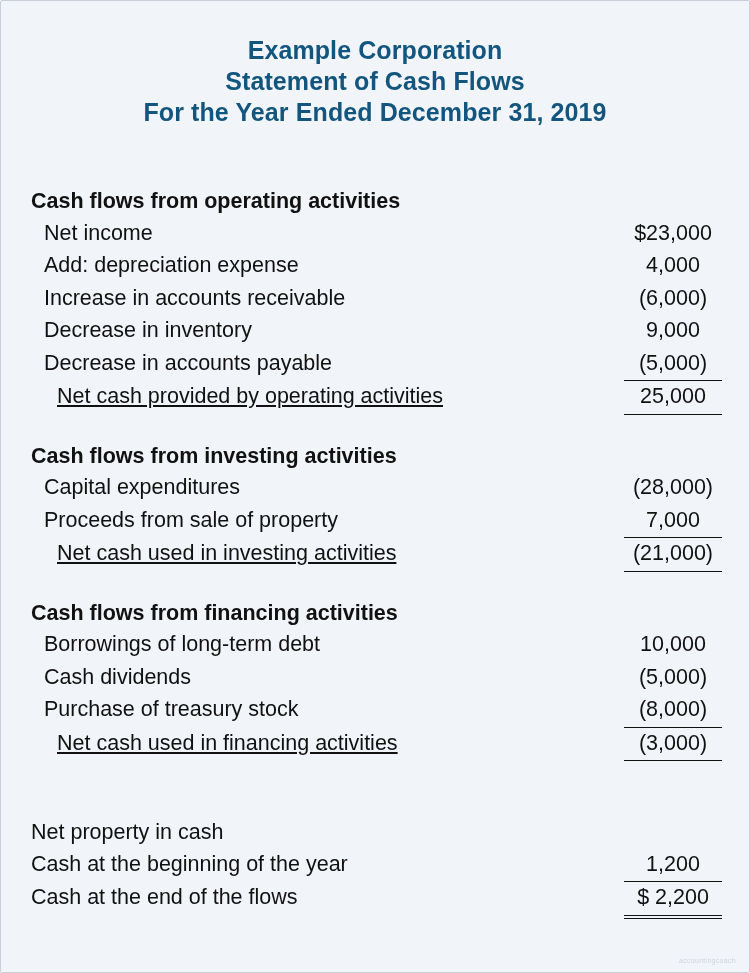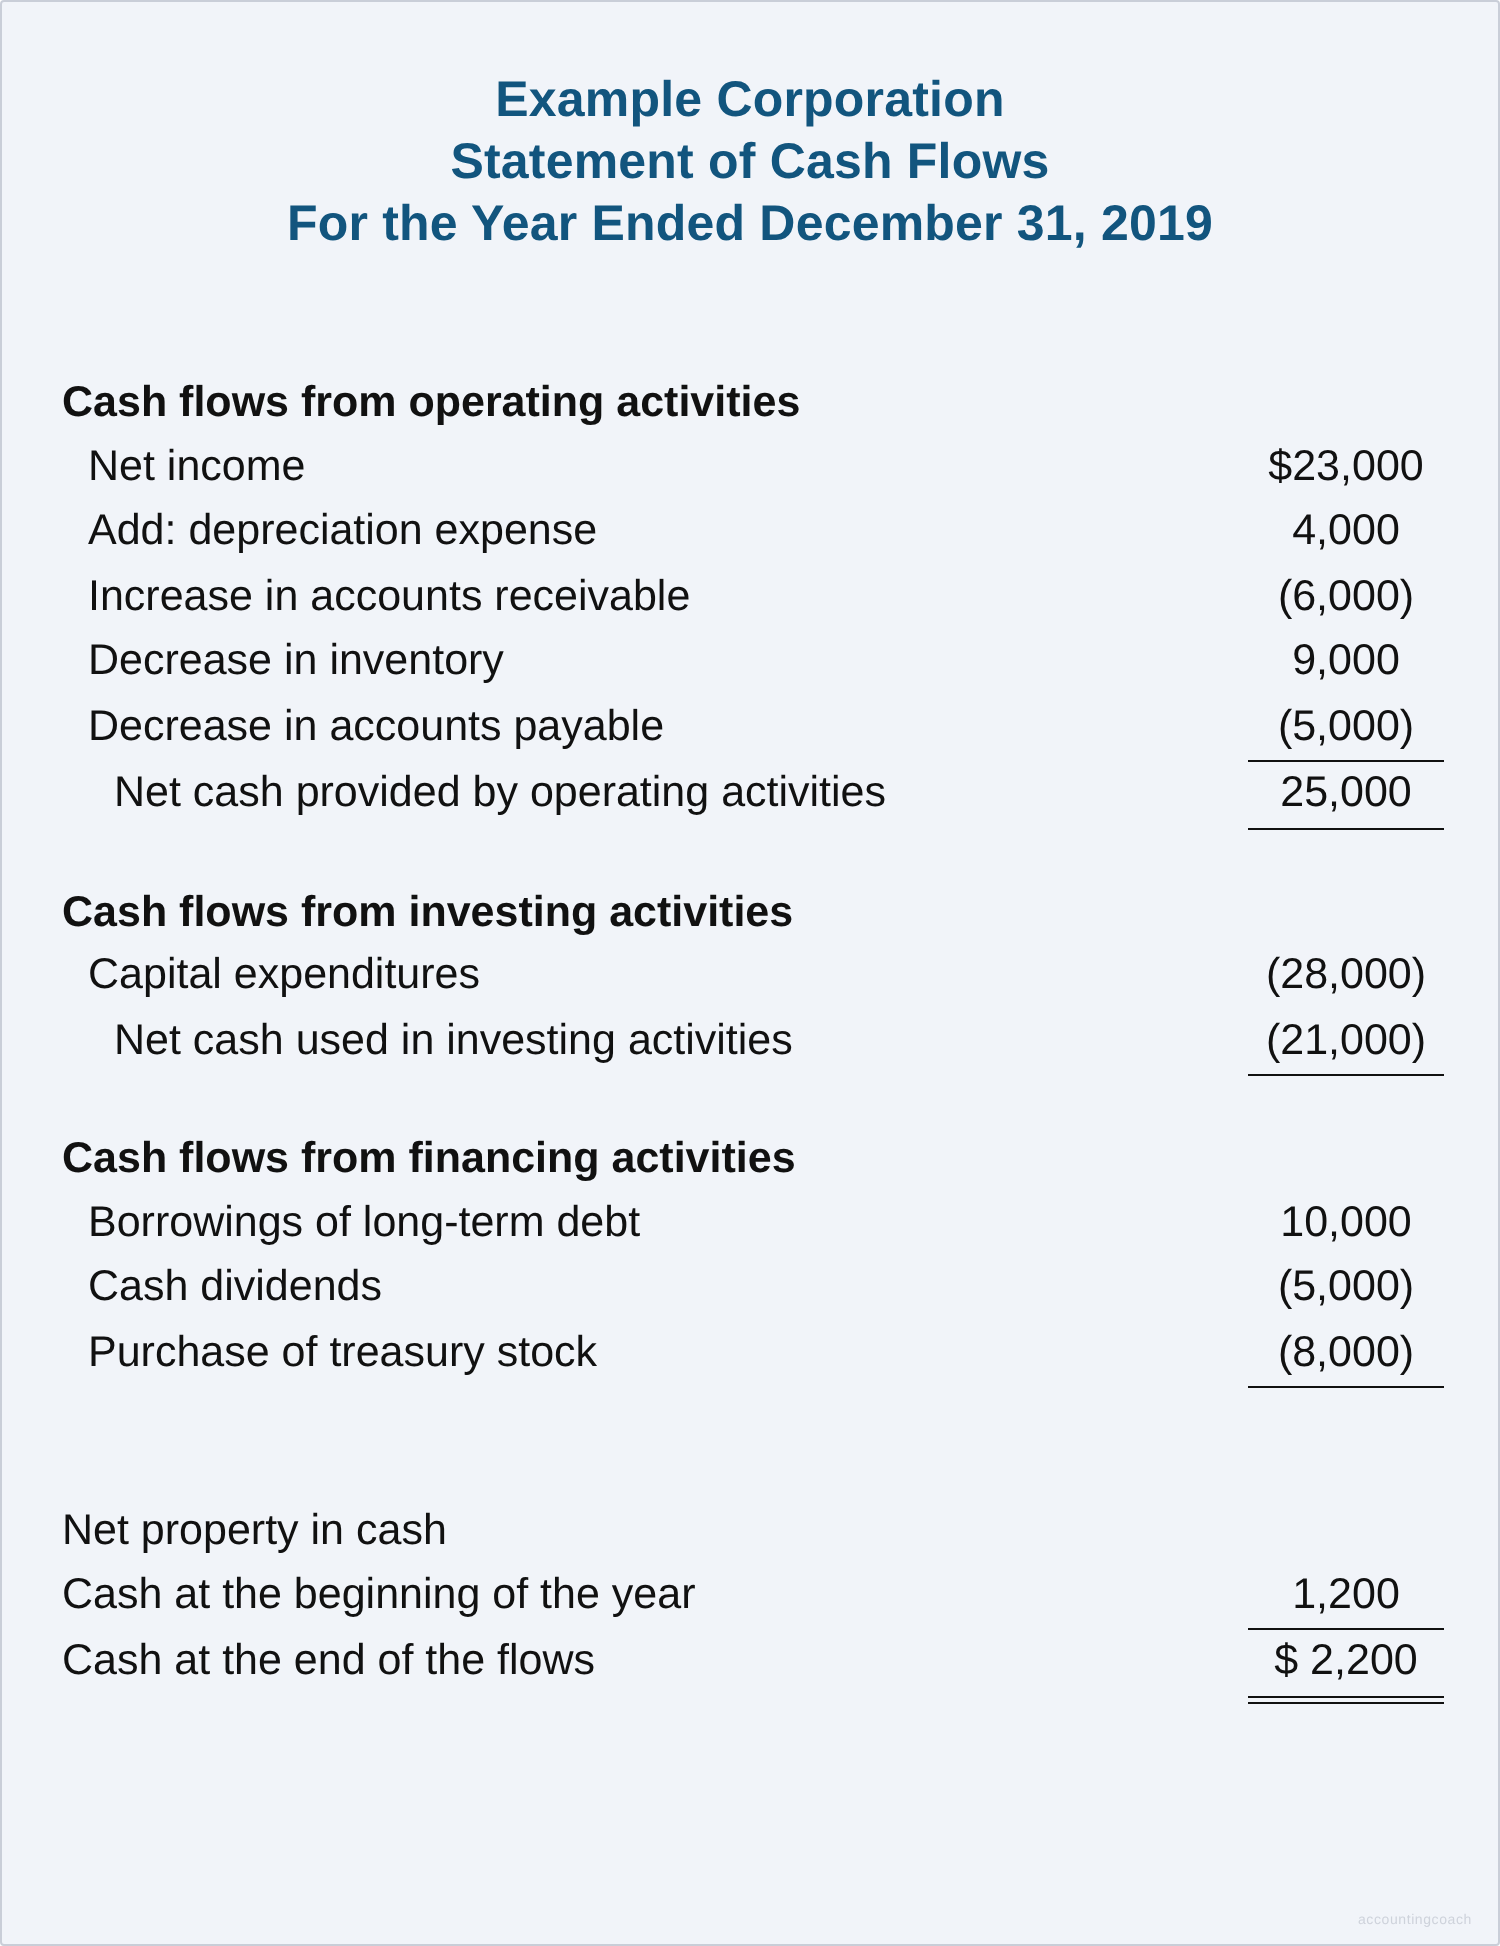--- a/index.html
+++ b/index.html
@@ -60,21 +60,21 @@
     min-width: 98px;
     padding-bottom: 1px;
   }
 
   
   .row.heading { font-weight: bold; }
   .row.heading .label { padding-left: 0; }
 
   
   .row.item    .label { padding-left: 13px; }
-  .row.subtotal .label { padding-left: 26px; }
+  .row.subtotal .label { padding-left: 26px; text-decoration: underline; }
   .row.total   .label { padding-left: 0; }
 
   
   .amount.rule-single { border-bottom: 1.6px solid #111111; }
   .amount.rule-double {
     border-bottom: 1.6px double #111111;
     border-bottom-style: double;
     border-bottom-width: 4px;
   }
 
@@ -134,20 +134,24 @@
       <div class="section-gap"></div>
       <div class="section">
         <div class="row heading heading">
           <span class="label">Cash flows from investing activities</span>
           <span class="amount"></span>
         </div>
         <div class="row item">
           <span class="label">Capital expenditures</span>
           <span class="amount">(28,000)</span>
         </div>
+        <div class="row item">
+          <span class="label">Proceeds from sale of property</span>
+          <span class="amount rule-single">7,000</span>
+        </div>
         <div class="row subtotal">
           <span class="label">Net cash used in investing activities</span>
           <span class="amount rule-single">(21,000)</span>
         </div>
       </div>
       <div class="section-gap"></div>
       <div class="section">
         <div class="row heading heading">
           <span class="label">Cash flows from financing activities</span>
           <span class="amount"></span>
@@ -157,20 +161,24 @@
           <span class="amount">10,000</span>
         </div>
         <div class="row item">
           <span class="label">Cash dividends</span>
           <span class="amount">(5,000)</span>
         </div>
         <div class="row item">
           <span class="label">Purchase of treasury stock</span>
           <span class="amount rule-single">(8,000)</span>
         </div>
+        <div class="row subtotal">
+          <span class="label">Net cash used in financing activities</span>
+          <span class="amount rule-single">(3,000)</span>
+        </div>
       </div>
       <div class="section-gap"></div>
       <div class="summary-gap"></div>
       <div class="section">
         <div class="row total">
           <span class="label">Net property in cash</span>
         </div>
         <div class="row total">
           <span class="label">Cash at the beginning of the year</span>
           <span class="amount rule-single">1,200</span>

